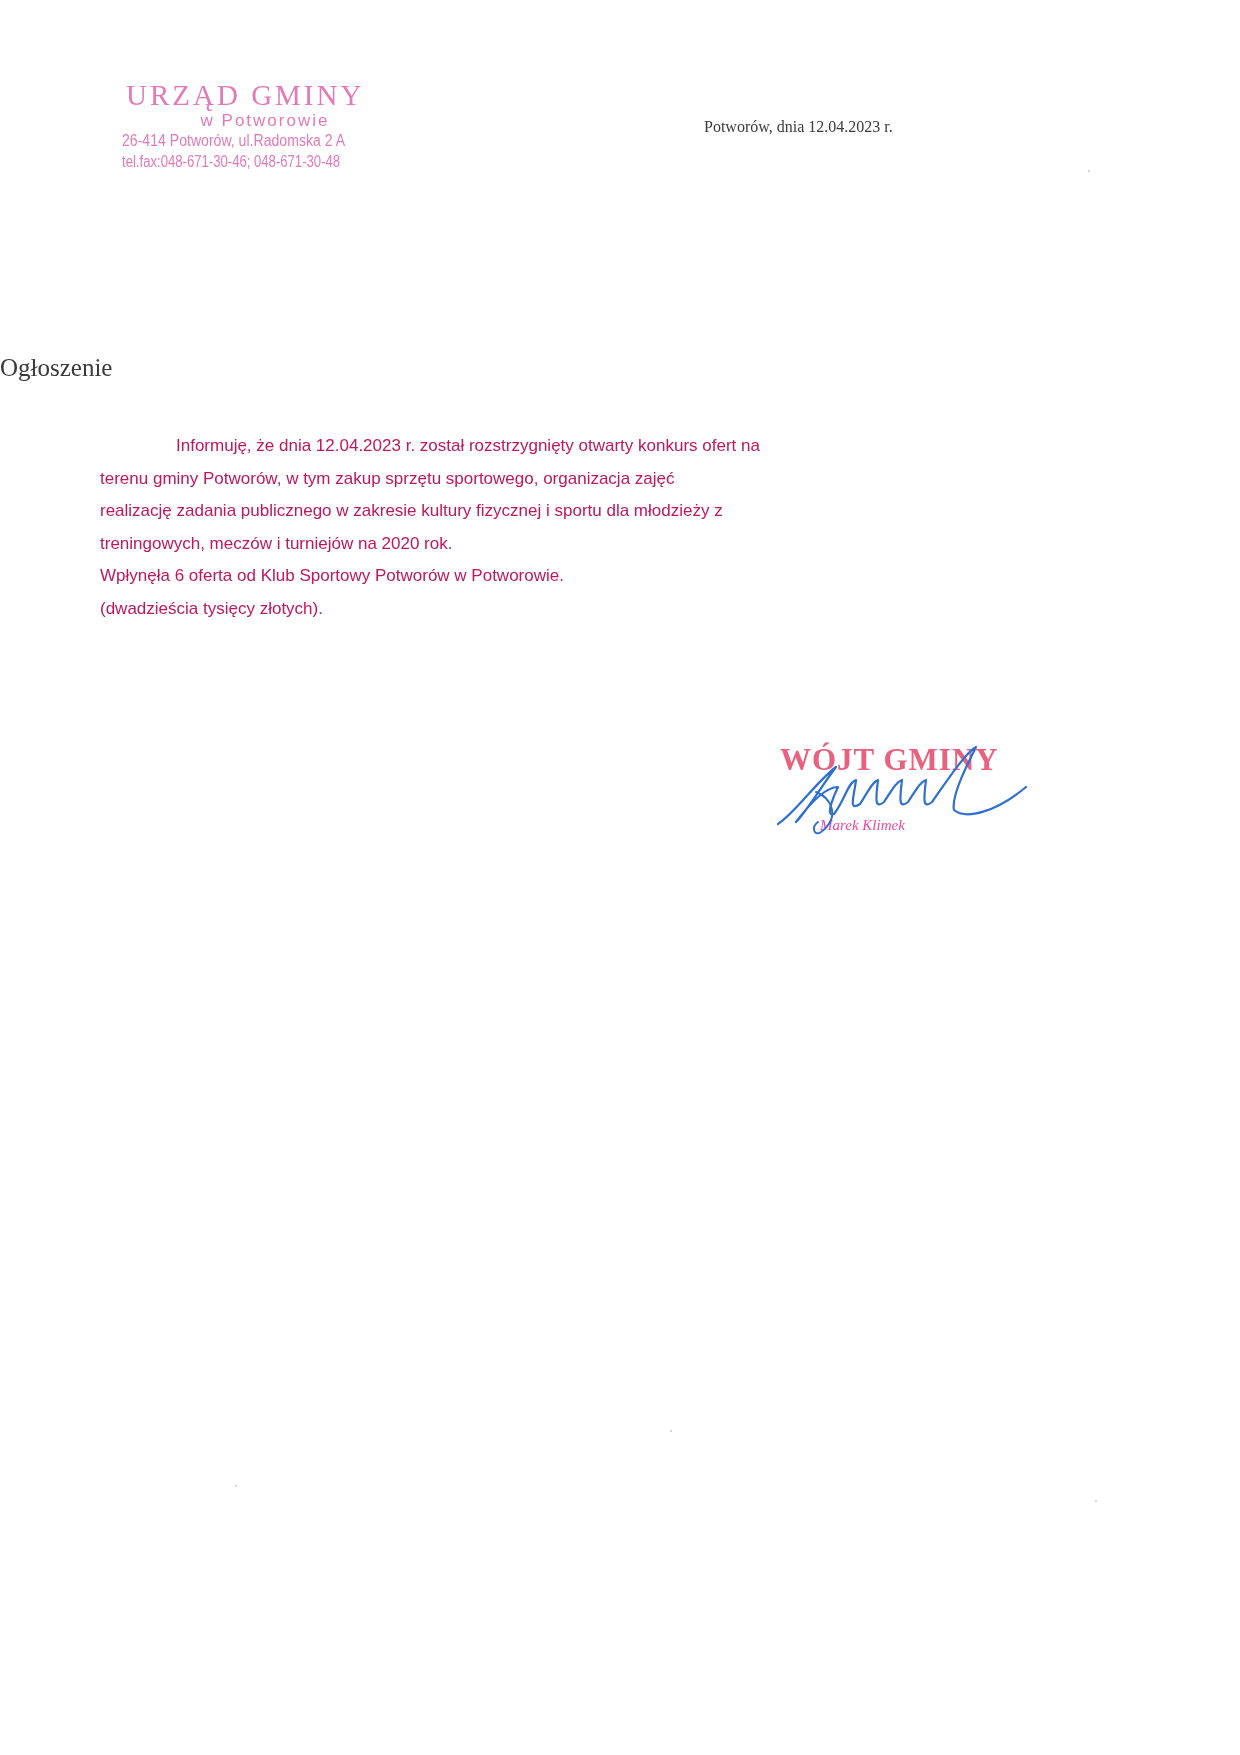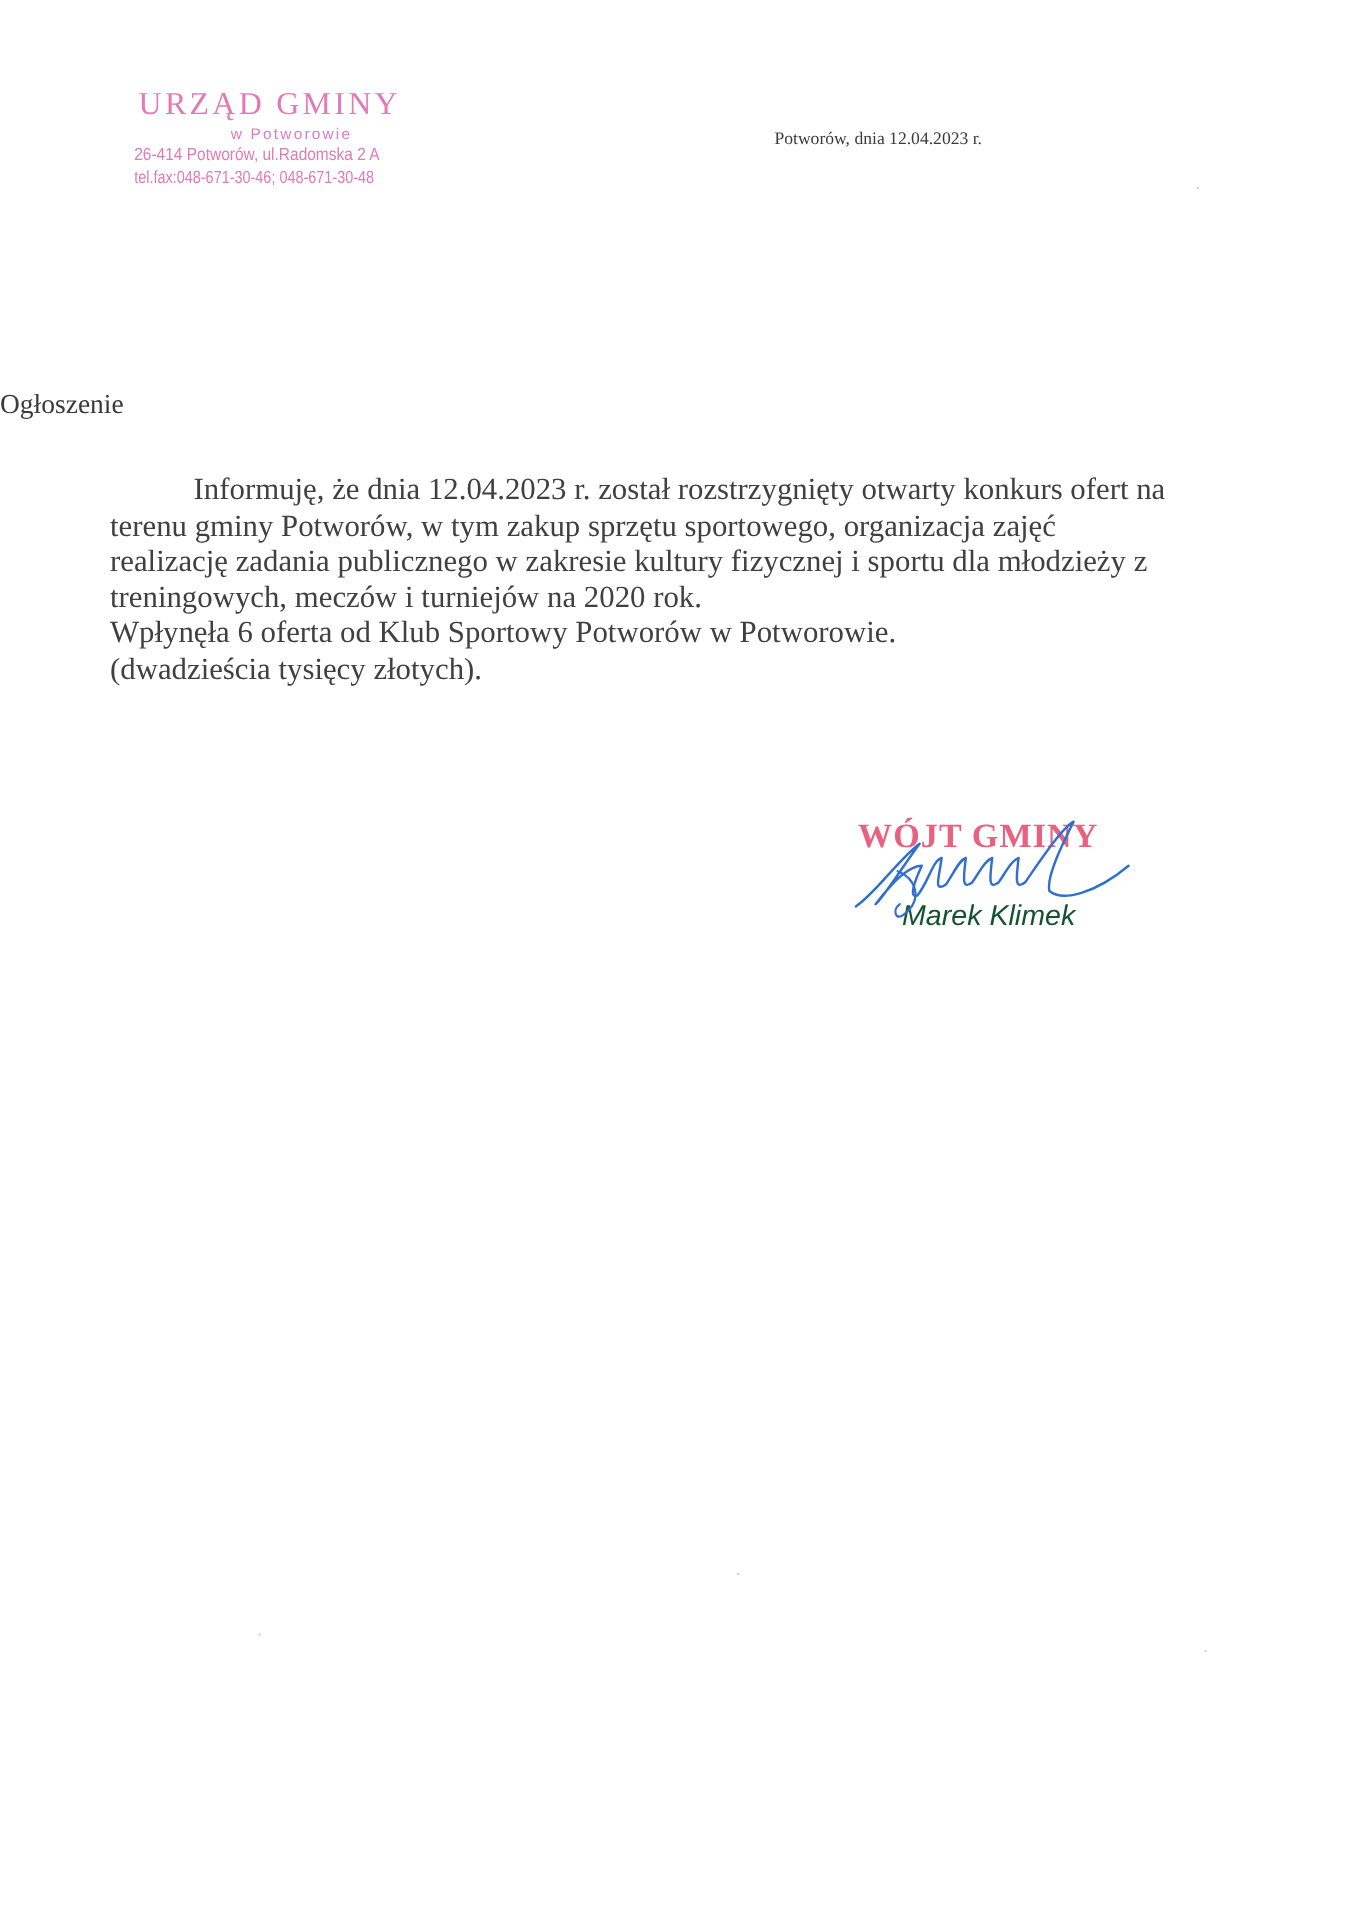--- a/index.html
+++ b/index.html
@@ -1,35 +1,35 @@
 <!DOCTYPE html>
 <html><head>
   <meta charset="utf-8">
   <style>
     html, body { margin: 0; padding: 0; background: #ffffff; }
     body { width: 1240px; height: 1755px; position: relative; overflow: hidden; }
     .page { position: absolute; left: 0; top: 0; width: 1240px; height: 1372px; background: #fff; }
 
     .stamp { position: absolute; left: 118px; top: 78px; width: 300px; color: #e27ab8; text-align: center; font-family: "Liberation Sans", sans-serif; }
     .stamp-title { font-family: "Liberation Serif", serif; font-size: 29px; letter-spacing: 3px; line-height: 34px; color: #e27ab8; text-align: left; margin-left: 8px; }
-    .stamp-sub { font-size: 14px; letter-spacing: 2px; line-height: 18px; margin-left: -6px; }
+    .stamp-sub { font-size: 17px; letter-spacing: 2px; line-height: 18px; margin-left: -6px; }
     .stamp-addr { font-size: 16px; line-height: 22px; transform: scaleX(0.88); transform-origin: left; text-align: left; white-space: nowrap; margin-left: 4px; }
     .stamp-tel { font-size: 16px; line-height: 20px; transform: scaleX(0.82); transform-origin: left; text-align: left; white-space: nowrap; margin-left: 4px; }
 
     .date { position: absolute; left: 704px; top: 118px; font-family: "Liberation Serif", serif; font-size: 16px; color: #3a3a3a; white-space: nowrap; }
 
     .heading { position: absolute; left: 0; width: 1100px; top: 354px; text-align: left; font-family: "Liberation Serif", serif; font-size: 25px; color: #3a3a3a; }
 
-    .body { position: absolute; left: 100px; top: 430px; width: 1010px; font-family: Liberation Serif, serif; font-size: 28px; line-height: 32.5px; color: #404040; }
+    .body { position: absolute; left: 100px; top: 430px; width: 1010px; font-family: Liberation Sans, sans-serif; font-size: 17px; line-height: 32.5px; color: #be185d; }
     .body .line { white-space: nowrap; display: block; }
     .body .indent { padding-left: 76px; }
 
     .sig-stamp { position: absolute; left: 776px; top: 742px; width: 300px; height: 120px; }
     .sig-title { position: absolute; left: 4px; top: 0; font-family: "Liberation Serif", serif; font-weight: bold; font-size: 31px; letter-spacing: 1px; color: #e8617f; white-space: nowrap; }
-    .sig-name { position: absolute; left: 44px; top: 75px; font-family: Liberation Sans, sans-serif; font-style: italic; font-size: 26px; color: #14532d; white-space: nowrap; }
+    .sig-name { position: absolute; left: 44px; top: 75px; font-family: Liberation Serif, serif; font-style: italic; font-size: 15px; color: #ec4899; white-space: nowrap; }
     .signature { position: absolute; left: 0; top: 0; width: 300px; height: 120px; }
 
     .speck { position: absolute; width: 2px; height: 2px; background: #c8c8c8; border-radius: 1px; }
   </style>
 </head>
 <body>
 
 <div class="page">
 
   <div class="stamp">

